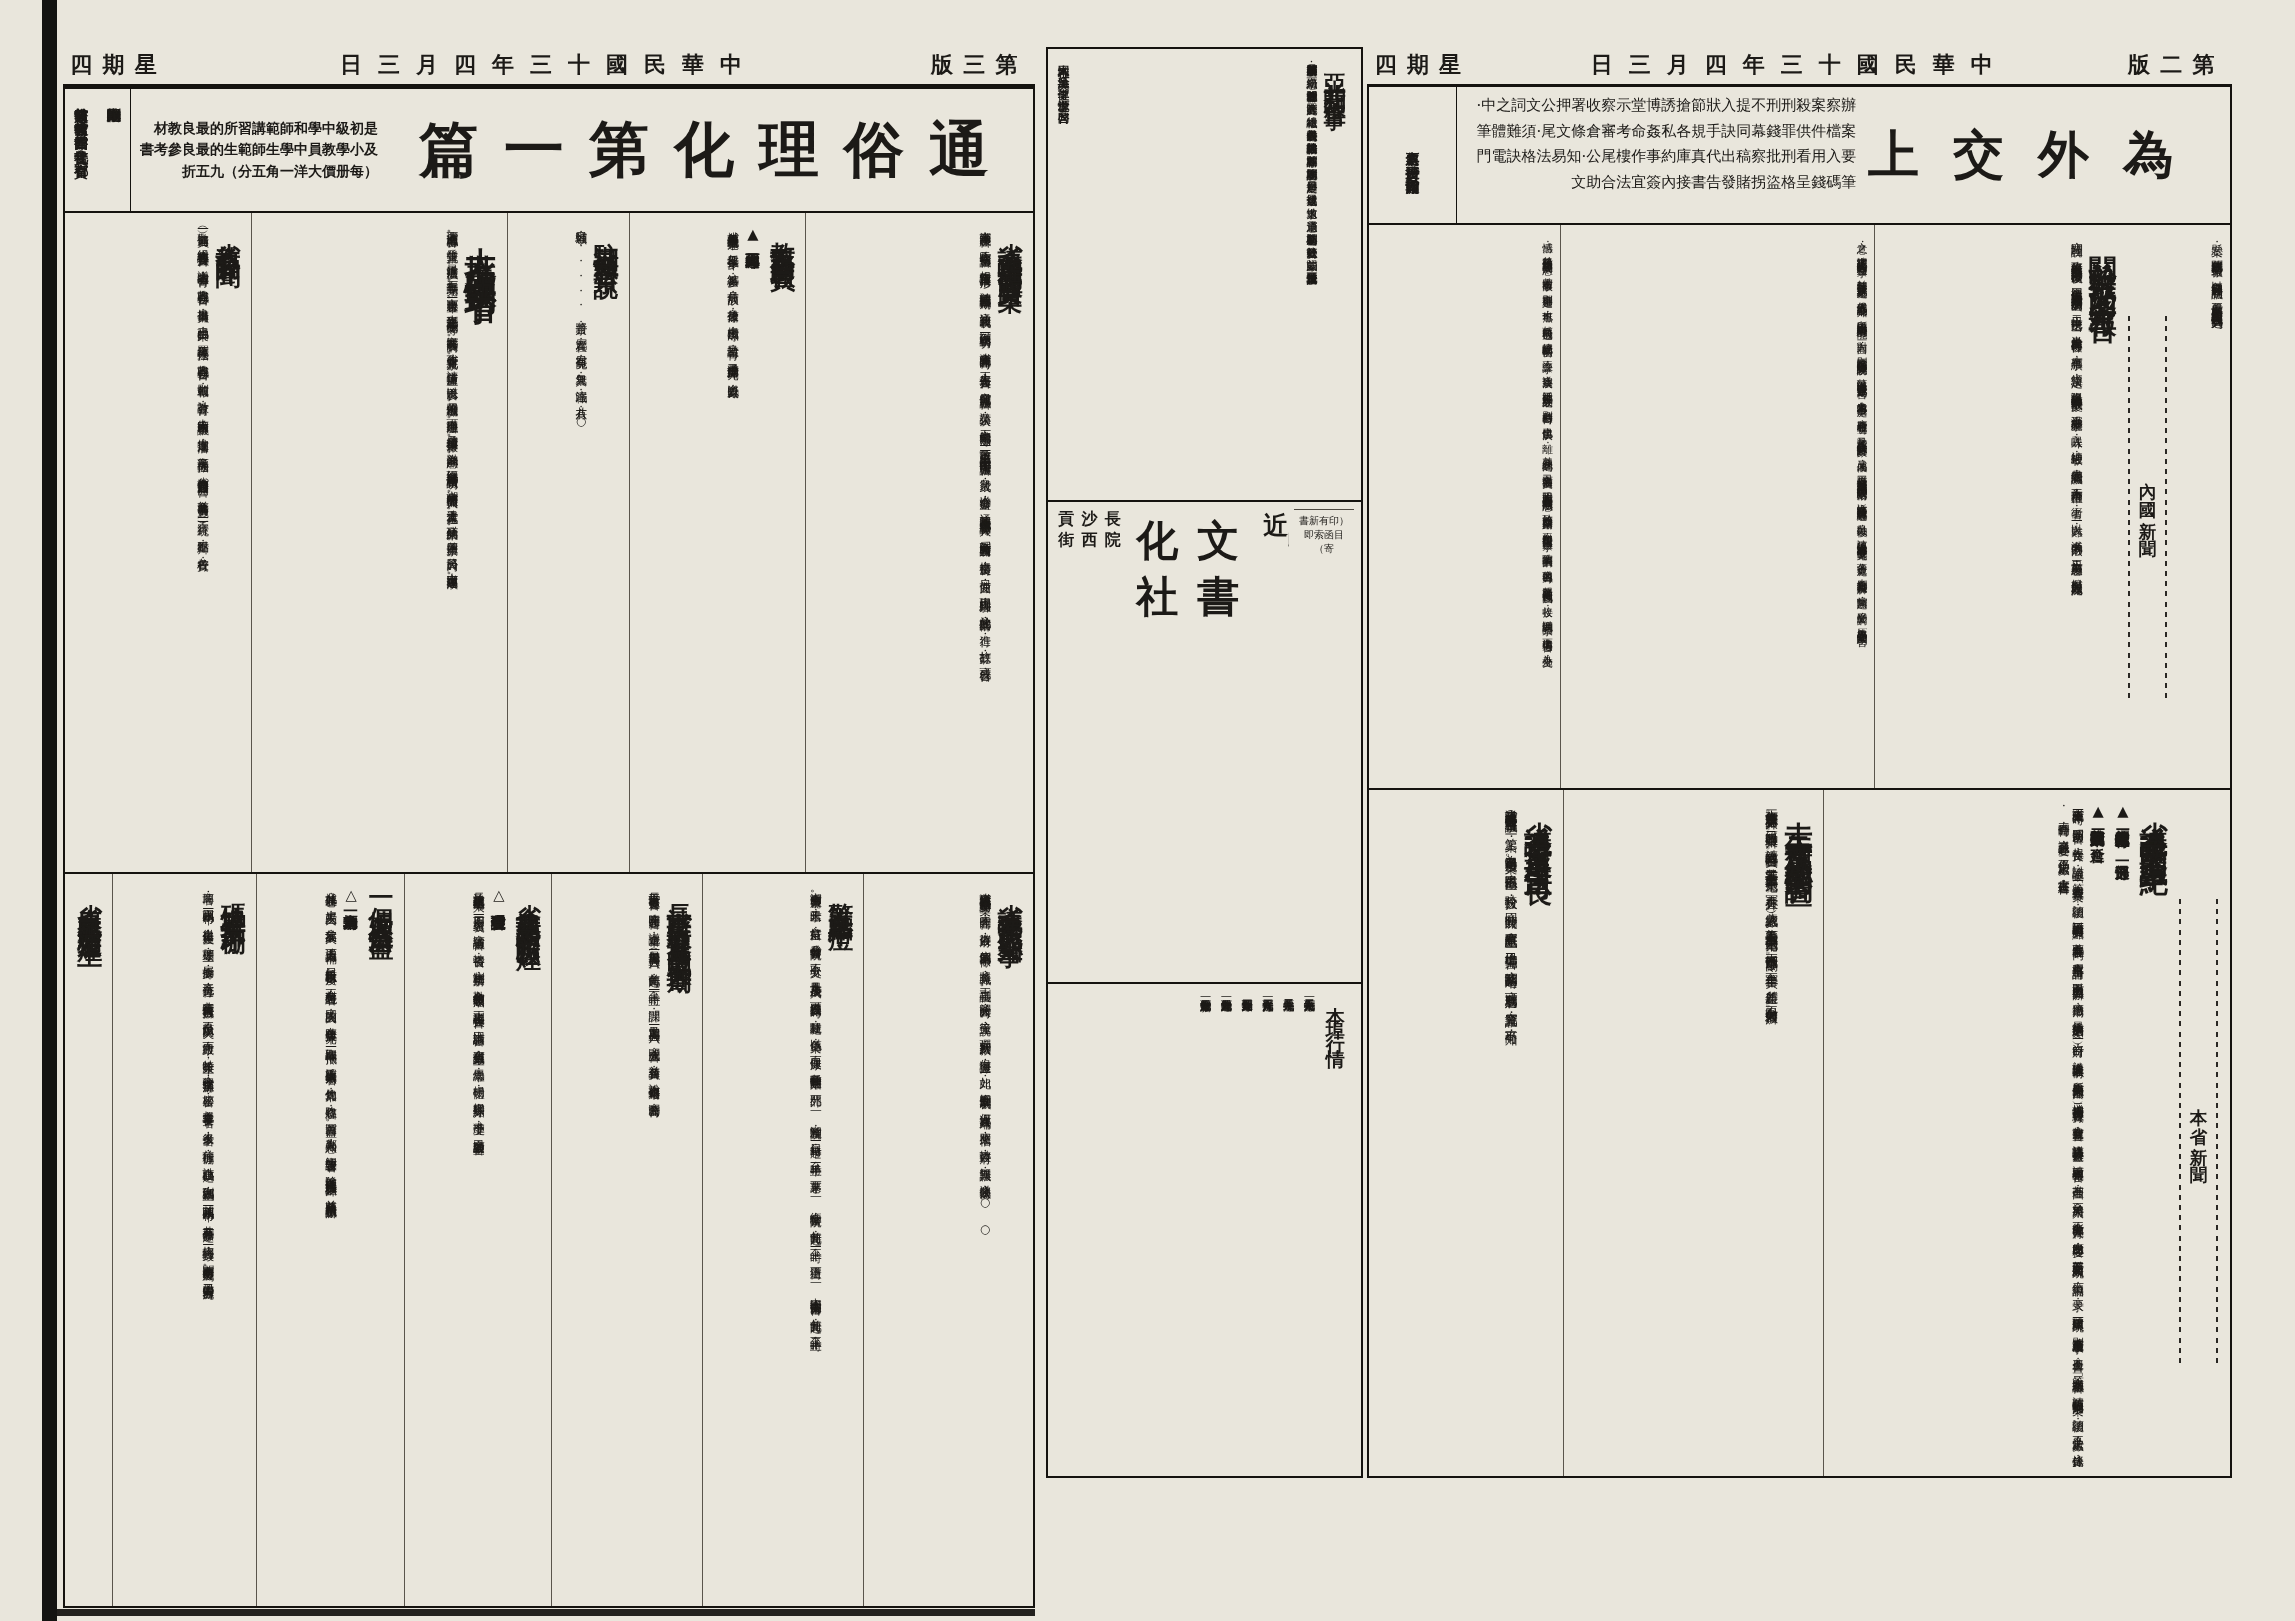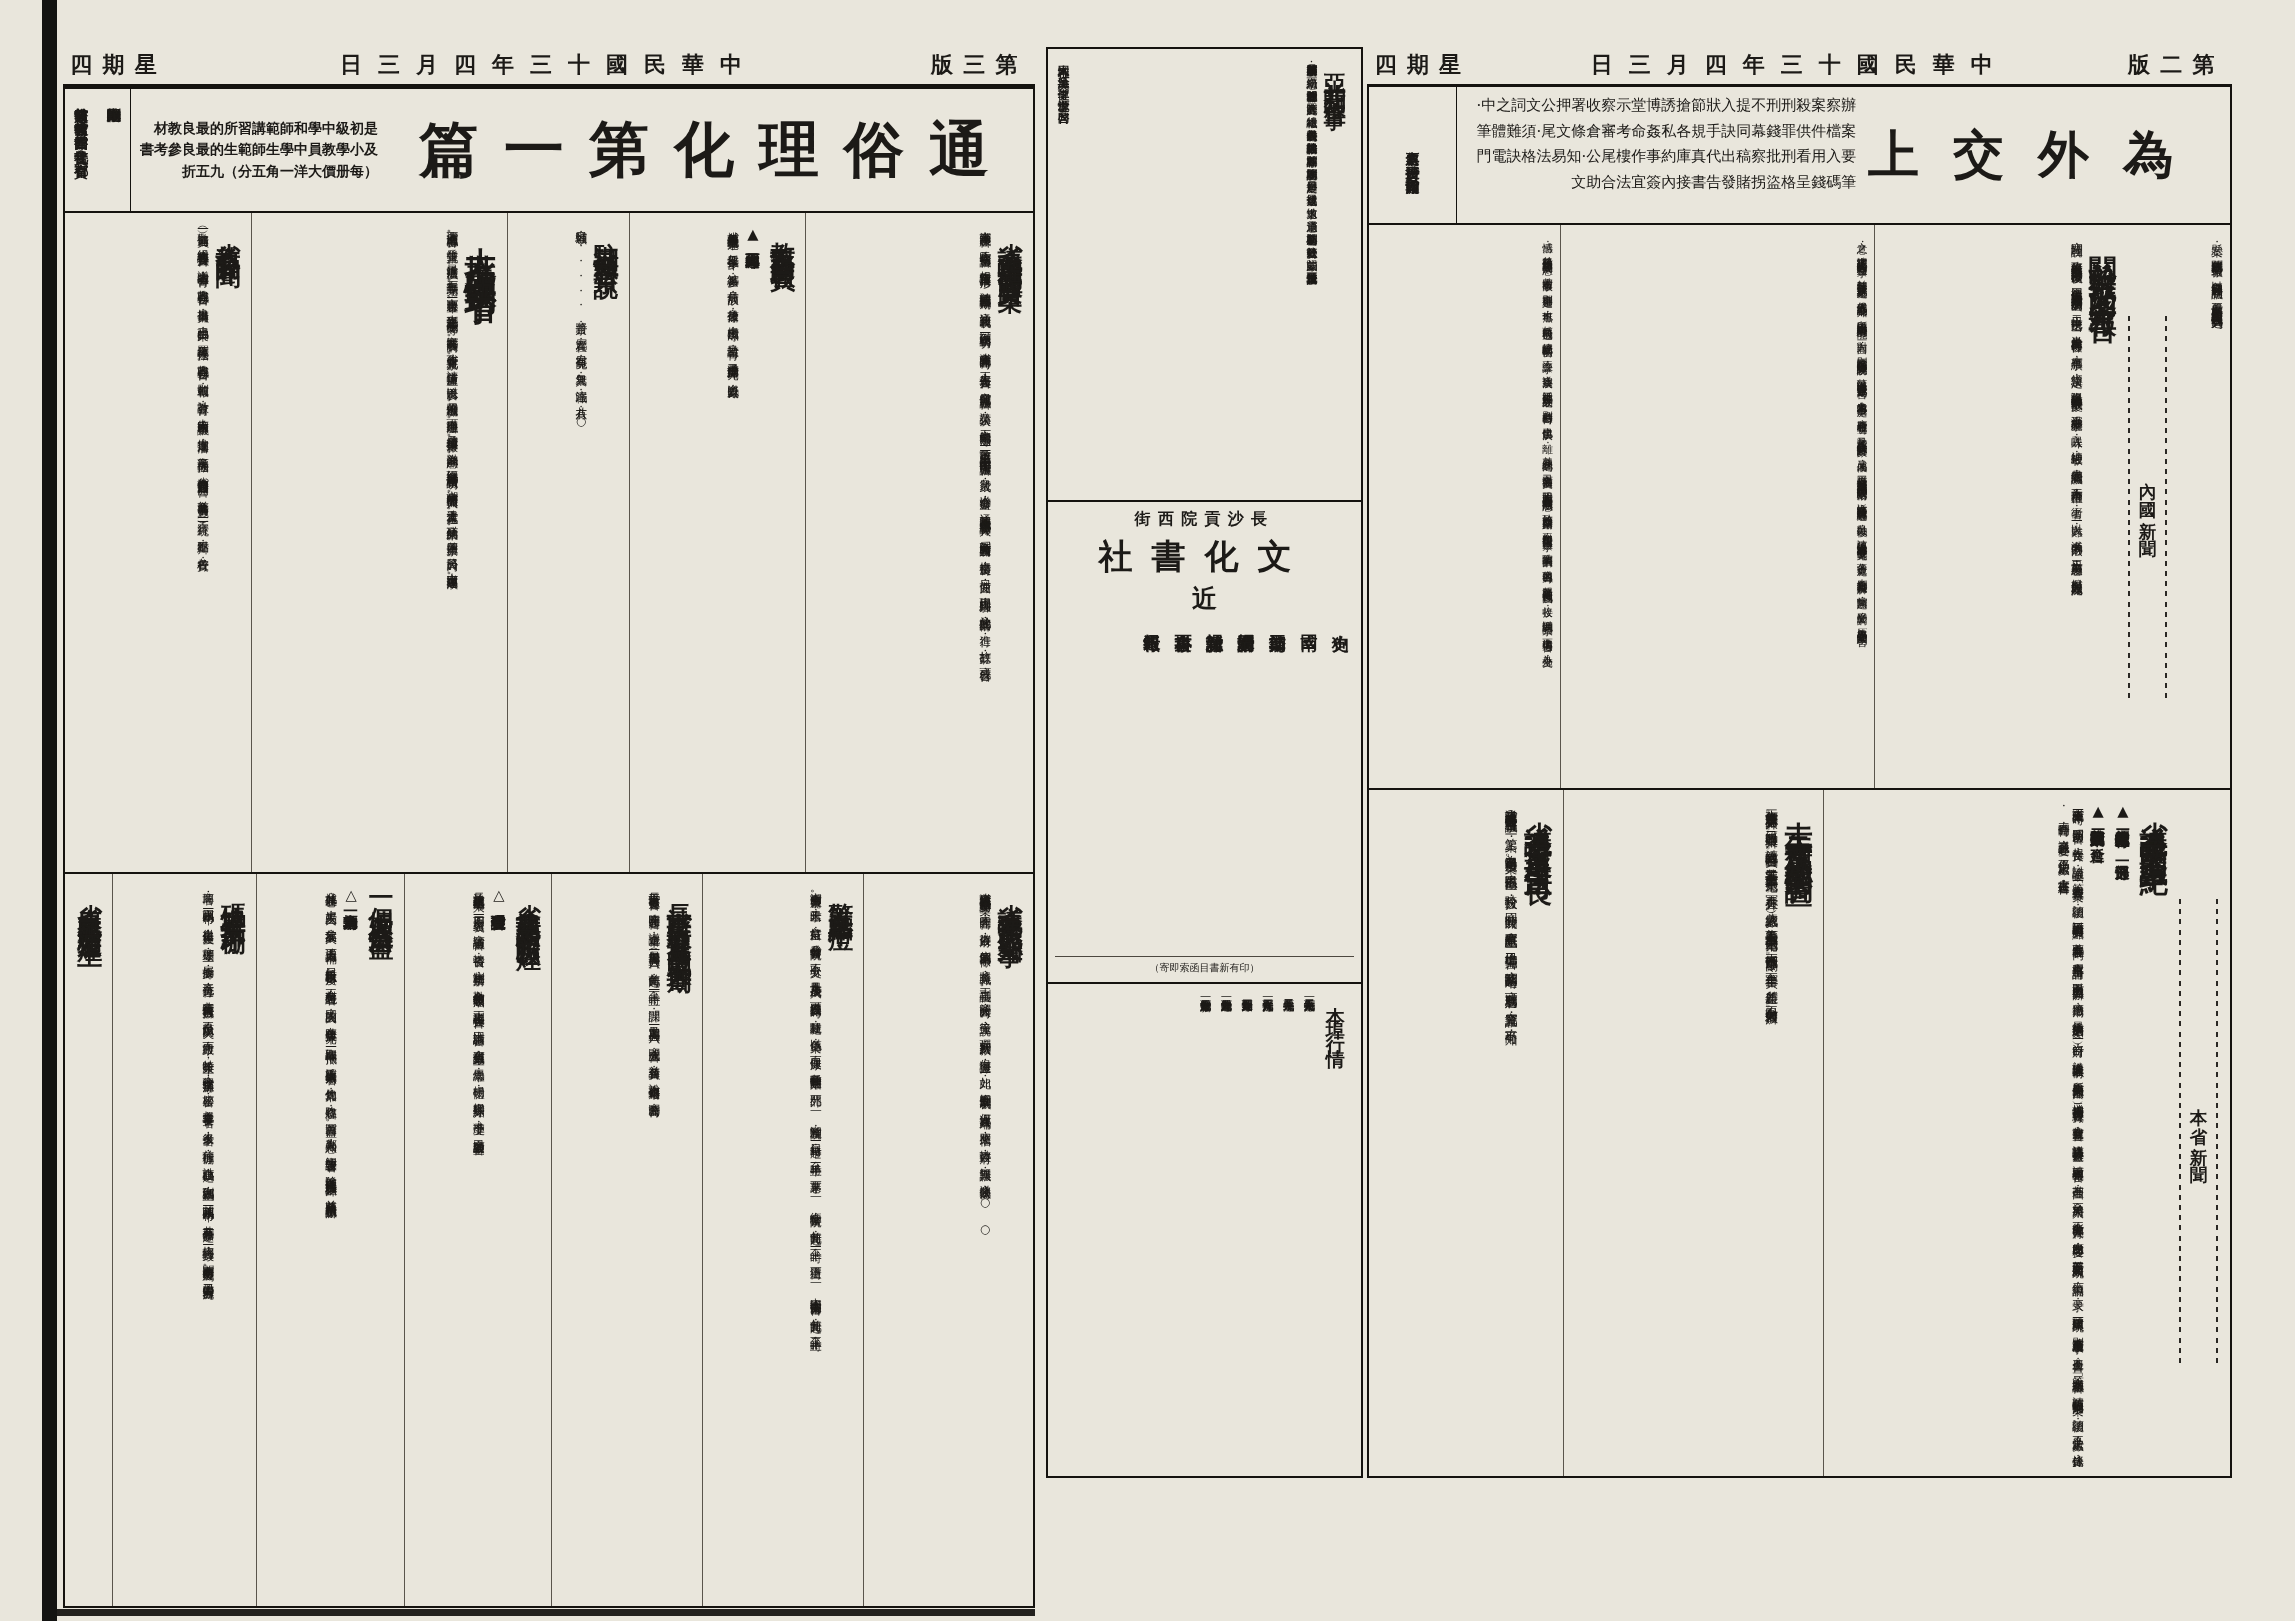--- a/index.html
+++ b/index.html
@@ -75,23 +75,23 @@
 
   .p2 .bandA{height:563px;}
 
   
   .strip-block{border-bottom:2.2px solid #15130f;padding:7.3px 7.3px;overflow:hidden;}
   .notice{height:436px;display:flex;flex-direction:row-reverse;}
   .notice .ntitle{writing-mode:vertical-rl;text-orientation:upright;font-size:22px;font-weight:bold;
                   letter-spacing:5.8px;margin:0 2.9px;}
   .notice .nbody{writing-mode:vertical-rl;text-orientation:upright;font-size:11px;line-height:1.25;flex:1;overflow:hidden;}
   .notice .nsign{writing-mode:vertical-rl;text-orientation:upright;font-size:11.7px;font-weight:bold;line-height:1.3;}
-  .bookshop{height:466px;display:flex;flex-direction:column;}
+  .bookshop{height:466px;display:flex;flex-direction:row;}
   .bookshop .addr{font-size:16px;font-weight:bold;text-align:center;letter-spacing:7.3px;}
-  .bookshop .bname{font-size:34px;font-weight:bold;text-align:center;letter-spacing:19px;margin:4.4px 0 1.5px 0;}
+  .bookshop .bname{font-size:42px;font-weight:bold;text-align:center;letter-spacing:19px;margin:4.4px 0 1.5px 0;}
   .bookshop .recent{font-size:25px;font-weight:bold;text-align:center;}
   .bookshop .blist{flex:1;writing-mode:vertical-rl;text-orientation:upright;font-size:17px;font-weight:bold;
                    line-height:1.25;padding:5.8px 2.9px;overflow:hidden;}
   .bookshop .blist div{margin-left:10.2px;}
   .bookshop .bnote{font-size:10px;text-align:center;border-top:0.7px solid #4c473f;padding-top:4.4px;}
   .market{flex:1;display:flex;flex-direction:row-reverse;padding:7.3px;overflow:hidden;}
   .market .mlabel{writing-mode:vertical-rl;text-orientation:upright;font-size:19px;font-weight:bold;
                   letter-spacing:14.6px;margin:0 4.4px;}
   .market .mrows{flex:1;display:flex;flex-direction:row-reverse;overflow:hidden;}
   .market .mrows span{writing-mode:vertical-rl;text-orientation:upright;font-size:11.3px;line-height:1.2;

